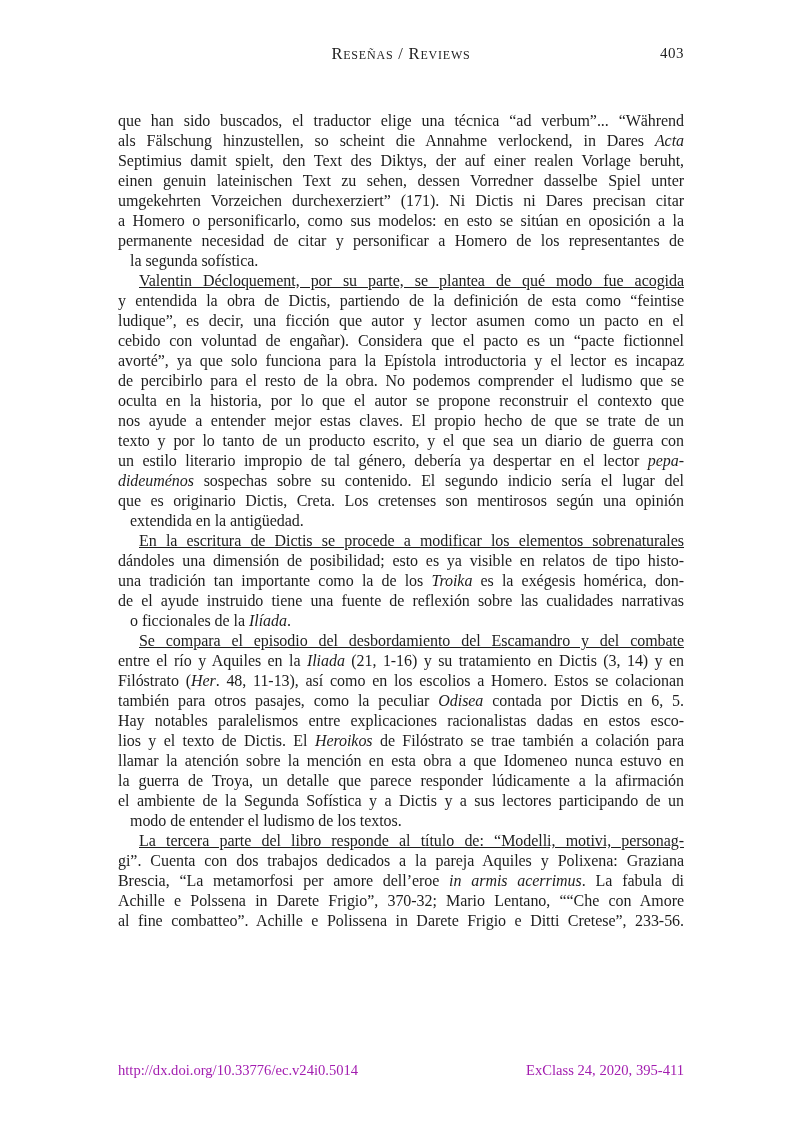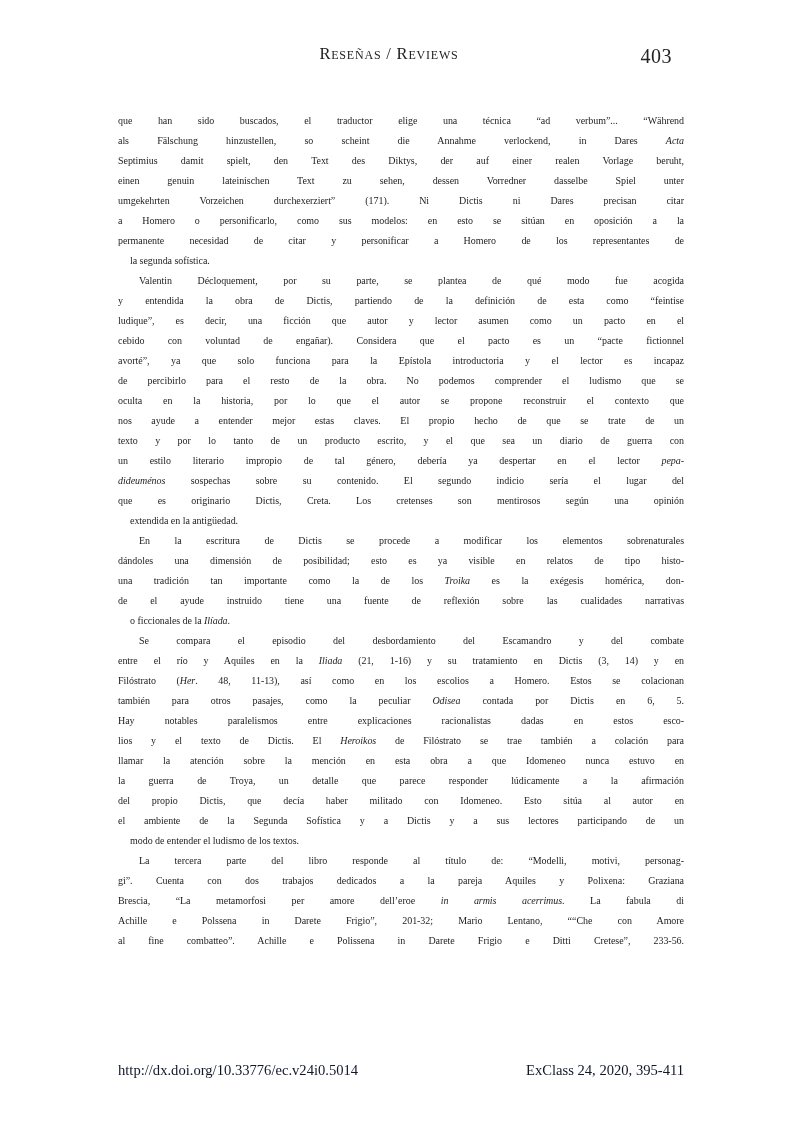--- a/index.html
+++ b/index.html
@@ -12,73 +12,74 @@
     width: 800px;
     height: 1129px;
     background: #ffffff;
     color: #1a1a1a;
     font-family: "Liberation Serif", serif;
     overflow: hidden;
   }
   .page-header {
     position: absolute;
     top: 44px;
-    left: 106px;
+    left: 118px;
     width: 566px;
     height: 20px;
     text-align: center;
   }
   .header-title {
     font-variant: small-caps;
     font-size: 16.5px;
     letter-spacing: 0.8px;
     color: #222222;
   }
   .page-number {
     position: absolute;
     right: 0;
     top: 1px;
-    font-size: 20px;
+    font-size: 15px;
     letter-spacing: 0.5px;
     color: #222222;
   }
   .article-body {
     position: absolute;
     top: 111px;
     left: 118px;
     width: 566px;
   }
   .line {
-    font-size: 10px;
+    font-size: 16px;
     line-height: 20px;
     height: 20px;
     letter-spacing: -0.05px;
     text-align: justify;
     text-align-last: justify;
     color: #1d1d1d;
   }
   .line.last {
     text-align-last: left;
     margin-left: 12px;
   }
   .line.indent {
     padding-left: 21px;
+    text-decoration: underline;
   }
   .seg { font-style: normal; }
   .seg.it { font-style: italic; }
   .page-footer {
     position: absolute;
     top: 1062px;
     left: 118px;
     width: 566px;
     display: flex;
     justify-content: space-between;
     align-items: baseline;
     font-size: 14.6px;
-    color: #0f172a;
+    color: #a21caf;
   }
   .journal-name { }
 </style>
 </head>
 <body>
 
 <div class="page">
   <header class="page-header">
     <span class="header-title">Reseñas / Reviews</span>
     <span class="page-number">403</span>
@@ -112,27 +113,26 @@
       <div class="line"><span class="seg">de el ayude instruido tiene una fuente de reflexión sobre las cualidades narrativas</span></div>
       <div class="line last"><span class="seg">o ficcionales de la </span><span class="seg it">Ilíada</span><span class="seg">.</span></div>
       <div class="line indent"><span class="seg">Se compara el episodio del desbordamiento del Escamandro y del combate</span></div>
       <div class="line"><span class="seg">entre el río y Aquiles en la </span><span class="seg it">Iliada</span><span class="seg"> (21, 1-16) y su tratamiento en Dictis (3, 14) y en</span></div>
       <div class="line"><span class="seg">Filóstrato (</span><span class="seg it">Her</span><span class="seg">. 48, 11-13), así como en los escolios a Homero. Estos se colacionan</span></div>
       <div class="line"><span class="seg">también para otros pasajes, como la peculiar </span><span class="seg it">Odisea</span><span class="seg"> contada por Dictis en 6, 5.</span></div>
       <div class="line"><span class="seg">Hay notables paralelismos entre explicaciones racionalistas dadas en estos esco-</span></div>
       <div class="line"><span class="seg">lios y el texto de Dictis. El </span><span class="seg it">Heroikos</span><span class="seg"> de Filóstrato se trae también a colación para</span></div>
       <div class="line"><span class="seg">llamar la atención sobre la mención en esta obra a que Idomeneo nunca estuvo en</span></div>
       <div class="line"><span class="seg">la guerra de Troya, un detalle que parece responder lúdicamente a la afirmación</span></div>
-      <div class="line"><span class="seg">del propio Dictis, que decía haber militado con Idomeneo. Esto sitúa al autor en</span></div>
       <div class="line"><span class="seg">el ambiente de la Segunda Sofística y a Dictis y a sus lectores participando de un</span></div>
       <div class="line last"><span class="seg">modo de entender el ludismo de los textos.</span></div>
       <div class="line indent"><span class="seg">La tercera parte del libro responde al título de: “Modelli, motivi, personag-</span></div>
       <div class="line"><span class="seg">gi”. Cuenta con dos trabajos dedicados a la pareja Aquiles y Polixena: Graziana</span></div>
       <div class="line"><span class="seg">Brescia, “La metamorfosi per amore dell’eroe </span><span class="seg it">in armis acerrimus</span><span class="seg">. La fabula di</span></div>
-      <div class="line"><span class="seg">Achille e Polssena in Darete Frigio”, 201-32; Mario Lentano, ““Che con Amore</span></div>
+      <div class="line"><span class="seg">Achille e Polssena in Darete Frigio”, 370-32; Mario Lentano, ““Che con Amore</span></div>
       <div class="line"><span class="seg">al fine combatteo”. Achille e Polissena in Darete Frigio e Ditti Cretese”, 233-56.</span></div>
     </main>
 
   <footer class="page-footer">
     <span class="doi">http://dx.doi.org/10.33776/ec.v24i0.5014</span>
     <span class="journal-ref"><span class="journal-name">ExClass</span><span> 24, 2020, 395-411</span></span>
   </footer>
 </div>
 
 </body></html>

